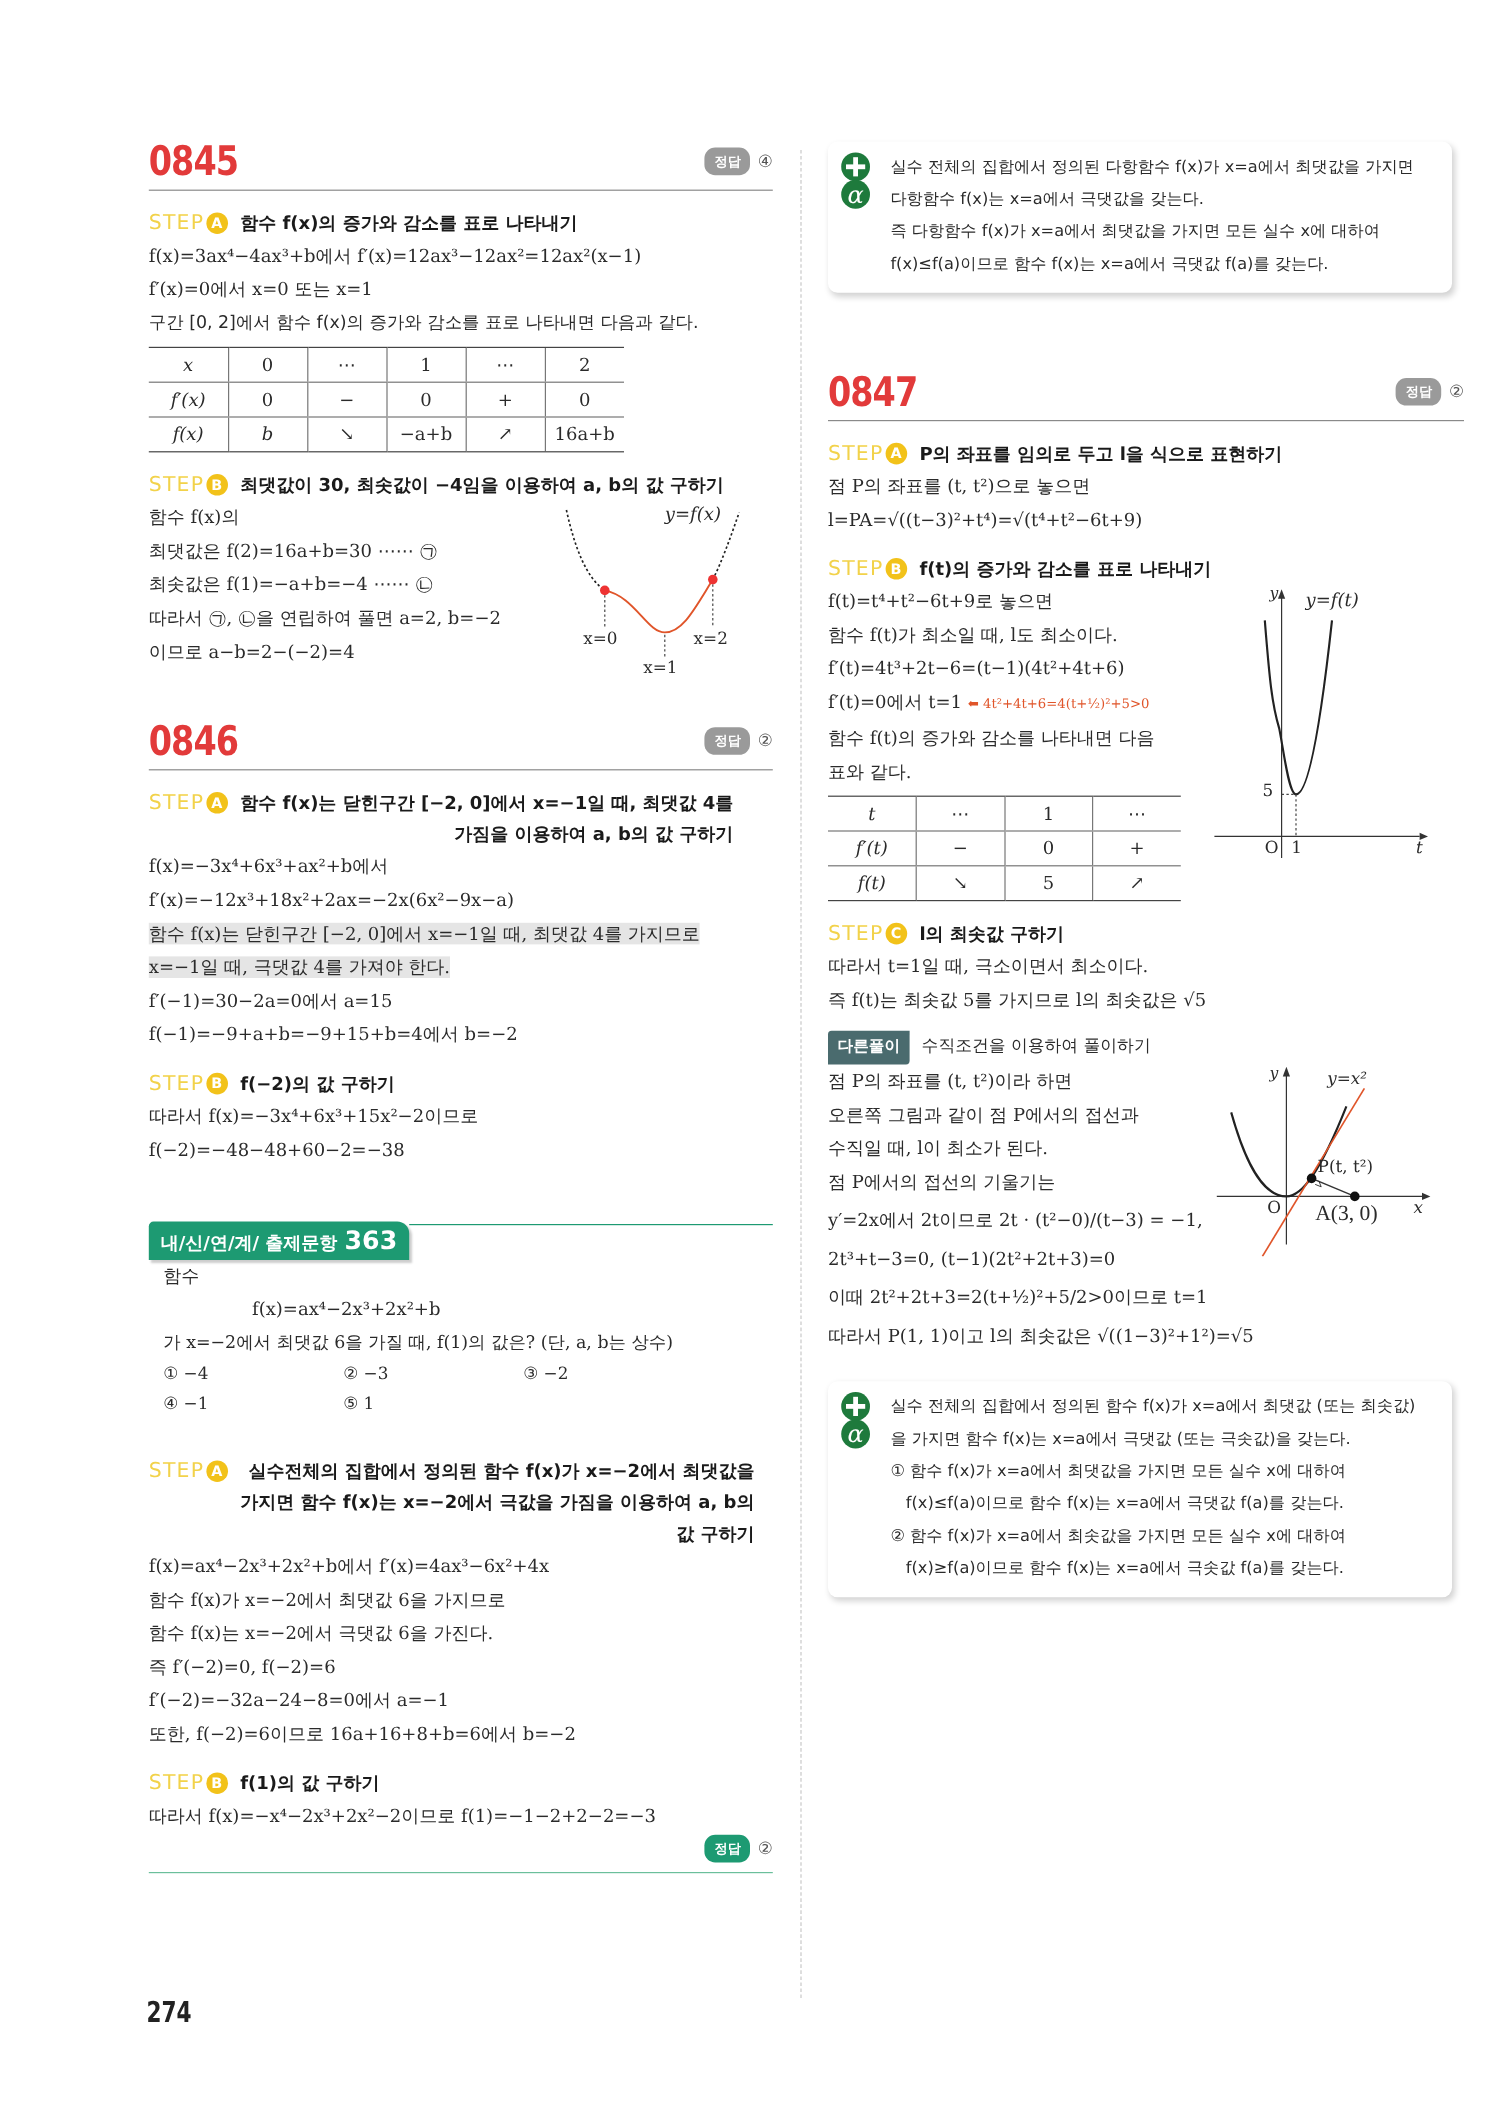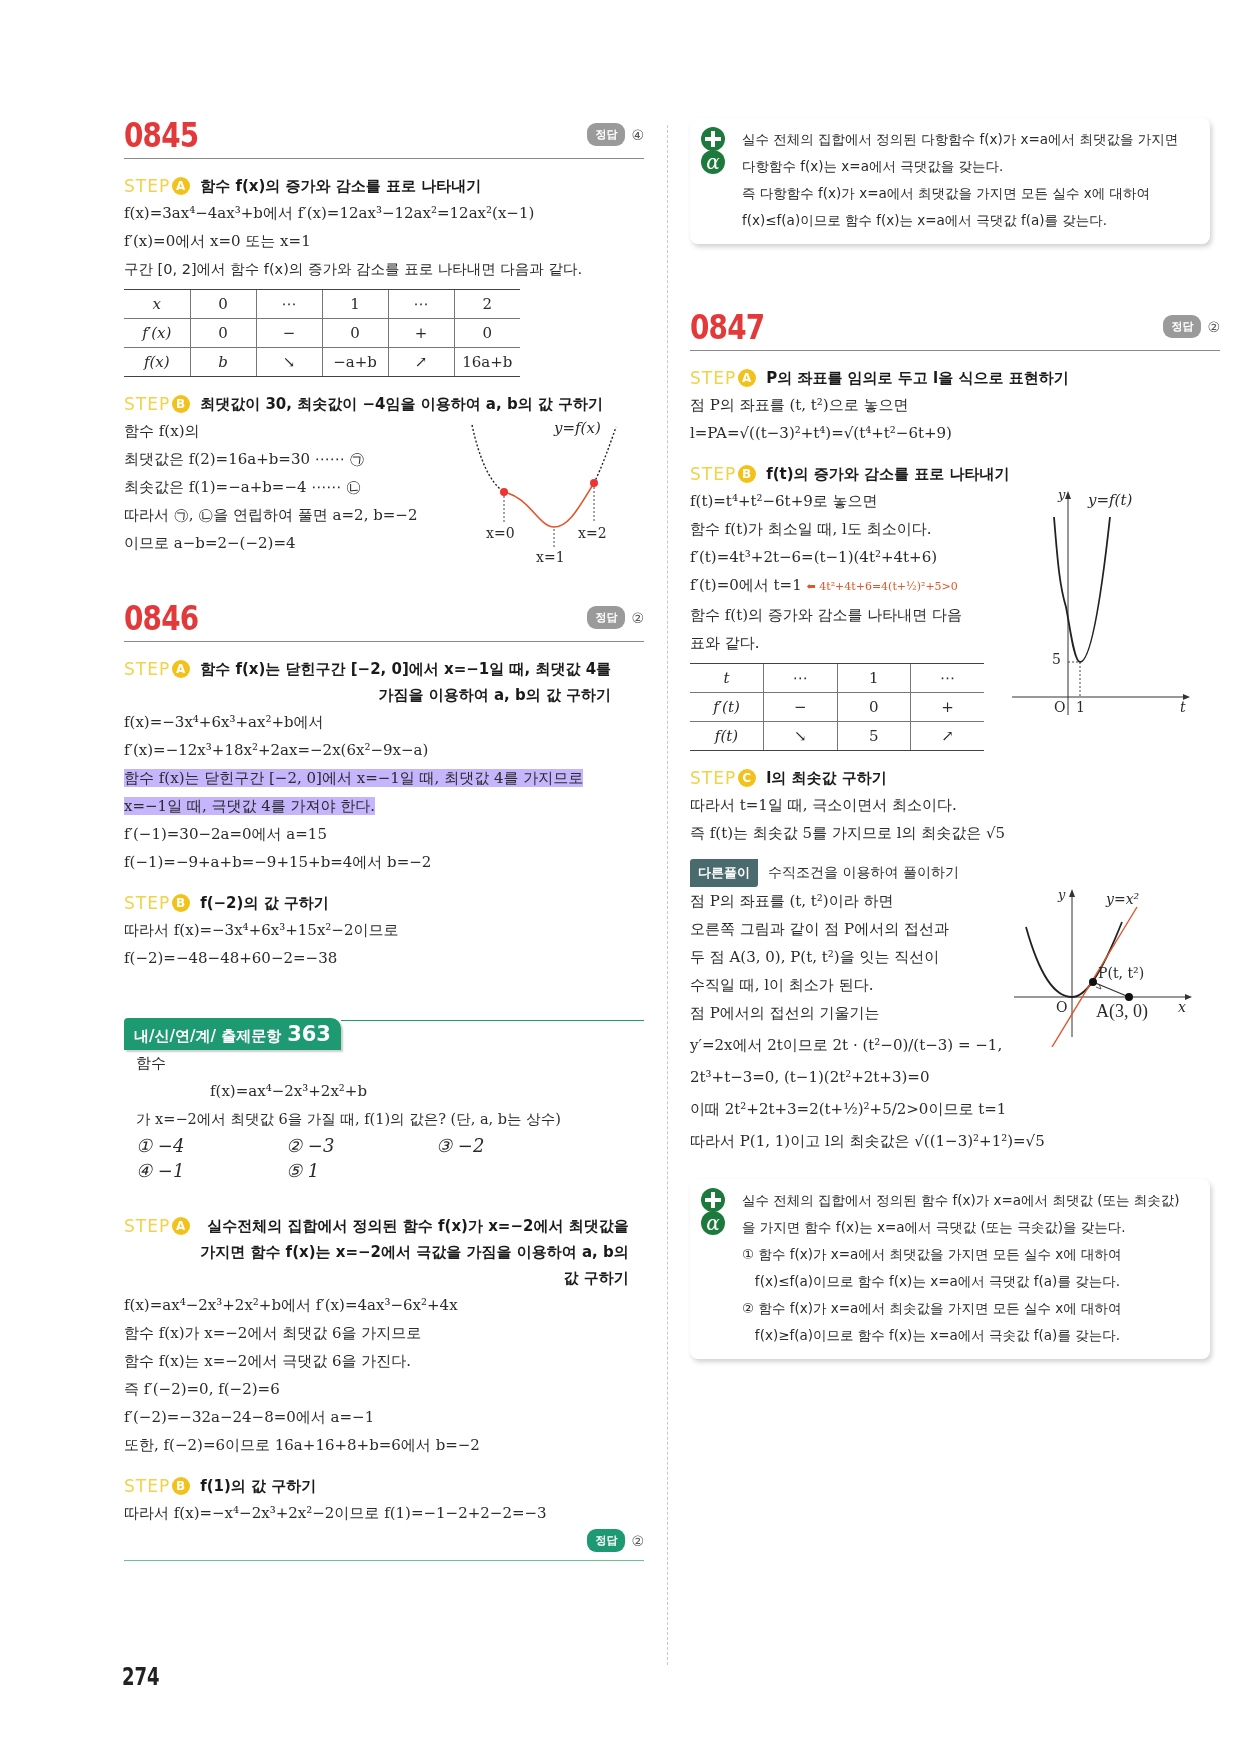--- a/index.html
+++ b/index.html
@@ -10,38 +10,38 @@
   .divider-v { position: absolute; left: 667px; top: 125px; height: 1540px; border-left: 1px dashed #c8c8c8; }
   .prob-head { display: flex; align-items: flex-end; justify-content: space-between; border-bottom: 1.5px solid #8a8a8a; padding-bottom: 6px; }
   .prob-num { font-family: "DejaVu Sans", sans-serif; font-weight: bold; font-size: 34px; color: #e23a3a; letter-spacing: -1px; transform: scaleX(0.82); transform-origin: left bottom; line-height: 1; }
   .answer { display: flex; align-items: center; gap: 6px; font-size: 14px; color: #555; margin-bottom: 6px; }
   .ans-badge { background: #9a9a9a; color: #fff; border-radius: 9px; font-size: 11px; padding: 4px 8px; font-weight: bold; }
   .ans-badge.green { background: #1d9a72; }
   .step { display: flex; align-items: flex-start; margin-top: 14px; font-weight: bold; font-size: 15px; color: #1a1a1a; line-height: 26px; text-align: right; }
   .step-tag { color: #f2d24a; font-weight: normal; font-size: 17px; letter-spacing: 1px; white-space: nowrap; display: flex; align-items: center; margin-right: 10px; }
   .step-circle { display: inline-flex; width: 18px; height: 18px; border-radius: 50%; background: #f2c21a; color: #fff; font-size: 12px; font-weight: bold; align-items: center; justify-content: center; margin-left: 2px; }
   .line { font-family: "DejaVu Serif", serif; font-size: 15px; line-height: 28px; white-space: nowrap; }
-  .hl { background: #c4b5fd; }
+  .hl { background: #e5e5e5; }
   table.tbl { border-collapse: collapse; font-family: "DejaVu Serif", serif; font-size: 15px; margin-top: 6px; }
   table.tbl td { border-left: 1px solid #777; border-top: 1px solid #777; border-bottom: 1px solid #777; text-align: center; height: 29px; }
   table.tbl td:first-child { border-left: none; font-style: italic; }
   table.tbl tr:first-child td { border-top: 1.5px solid #444; }
   table.tbl tr:last-child td { border-bottom: 1.5px solid #444; }
   .graph-box { position: absolute; }
   .tip-box { background: #fff; border-radius: 8px; box-shadow: 2px 3px 5px rgba(0,0,0,0.18); padding: 8px 14px 10px 52px; position: relative; }
   .tip-icon { position: absolute; left: 8px; top: 8px; width: 30px; height: 50px; }
   .tip-line { font-size: 13.5px; line-height: 27px; white-space: nowrap; font-family: "DejaVu Sans", sans-serif; }
   .banner { display: flex; align-items: center; margin-top: 46px; }
   .banner-tag { background: #1d9a72; color: #fff; font-weight: bold; font-size: 15px; padding: 4px 10px; border-radius: 4px 10px 0 0; box-shadow: 2px 2px 2px rgba(0,0,0,0.2); display: flex; align-items: baseline; gap: 6px; white-space: nowrap; }
   .banner-tag .num { font-size: 21px; }
   .banner-line { flex: 1; border-top: 1.5px solid #1d9a72; align-self: flex-start; margin-top: 2px; }
   .other-tag { display: inline-block; background: #4a6b6e; color: #fff; font-size: 13px; font-weight: bold; padding: 2px 8px; border-radius: 3px 0 3px 0; margin-right: 10px; }
   .page-num { position: absolute; left: 122px; top: 1663px; font-size: 24px; font-weight: bold; transform: scaleX(0.75); transform-origin: left; color: #222; }
   .small-red { color: #e0552a; font-size: 11px; }
-  .choices { display: grid; grid-template-columns: 150px 150px 150px; font-family: "DejaVu Serif", serif; font-size: 18px; line-height: 25px; padding-left: 12px; font-style: italic; }
+  .choices { display: grid; grid-template-columns: 150px 150px 150px; font-family: "DejaVu Serif", serif; font-size: 14px; line-height: 25px; padding-left: 12px; }
 </style>
 </head>
 <body>
 
 <div class="divider-v"></div>
 
 <div class="col left">
 
   <div class="prob-head">
     <div class="prob-num">0845</div>
@@ -303,21 +303,20 @@
   </div>
   <div class="line">따라서 t=1일 때, 극소이면서 최소이다.</div>
   <div class="line">즉 f(t)는 최솟값 5를 가지므로 l의 최솟값은 √5</div>
 
   <div style="margin-top:12px;font-size:14px;line-height:24px">
     <span class="other-tag">다른풀이</span><span>수직조건을 이용하여 풀이하기</span>
   </div>
   <div style="position:relative">
     <div class="line">점 P의 좌표를 (t, t²)이라 하면</div>
     <div class="line">오른쪽 그림과 같이 점 P에서의 접선과</div>
-    <div class="line">두 점 A(3, 0), P(t, t²)을 잇는 직선이</div>
     <div class="line">수직일 때, l이 최소가 된다.</div>
     <div class="line">점 P에서의 접선의 기울기는</div>
     <div class="line" style="line-height:36px">y′=2x에서 2t이므로 2t · (t²−0)/(t−3) = −1,</div>
     <div class="line">2t³+t−3=0, (t−1)(2t²+2t+3)=0</div>
     <div class="line" style="line-height:36px">이때 2t²+2t+3=2(t+½)²+5/2&gt;0이므로 t=1</div>
     <div class="line">따라서 P(1, 1)이고 l의 최솟값은 √((1−3)²+1²)=√5</div>
 
     <div class="graph-box" style="left:320px;top:0;width:190px;height:160px">
       <svg width="190" height="160" viewBox="0 0 190 160">
         <line x1="4" y1="110" x2="175" y2="110" stroke="#333"></line>

